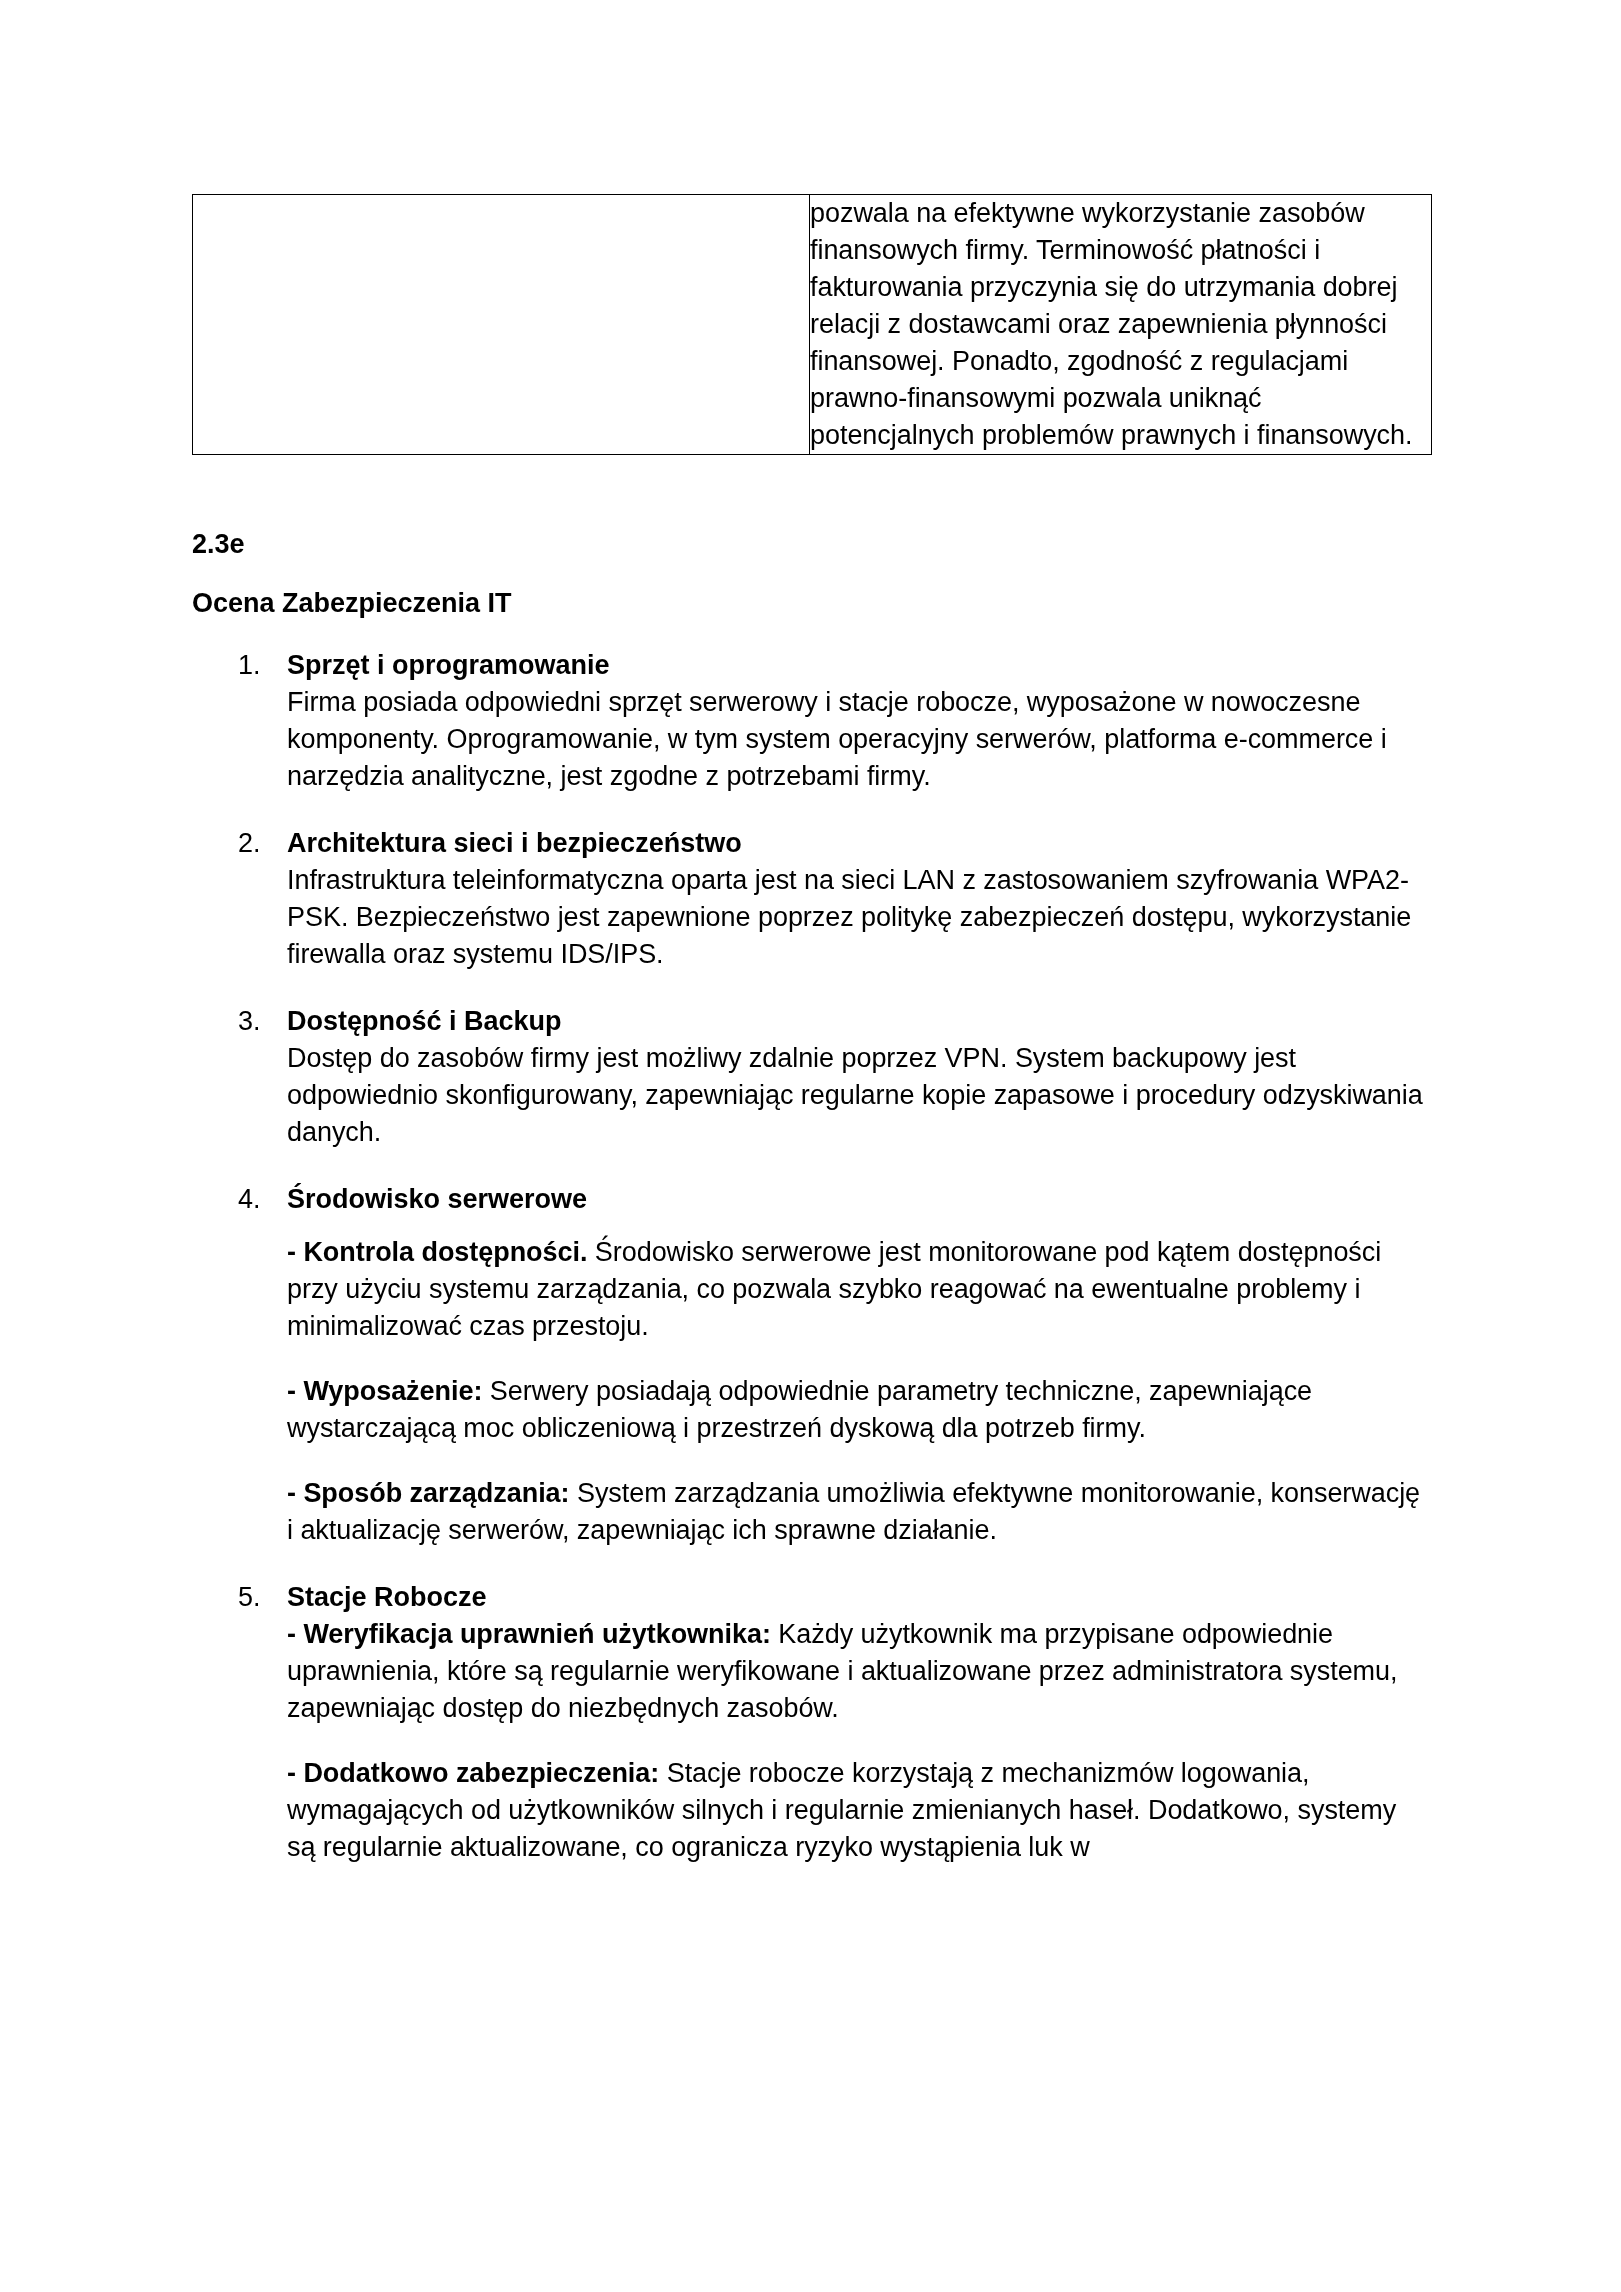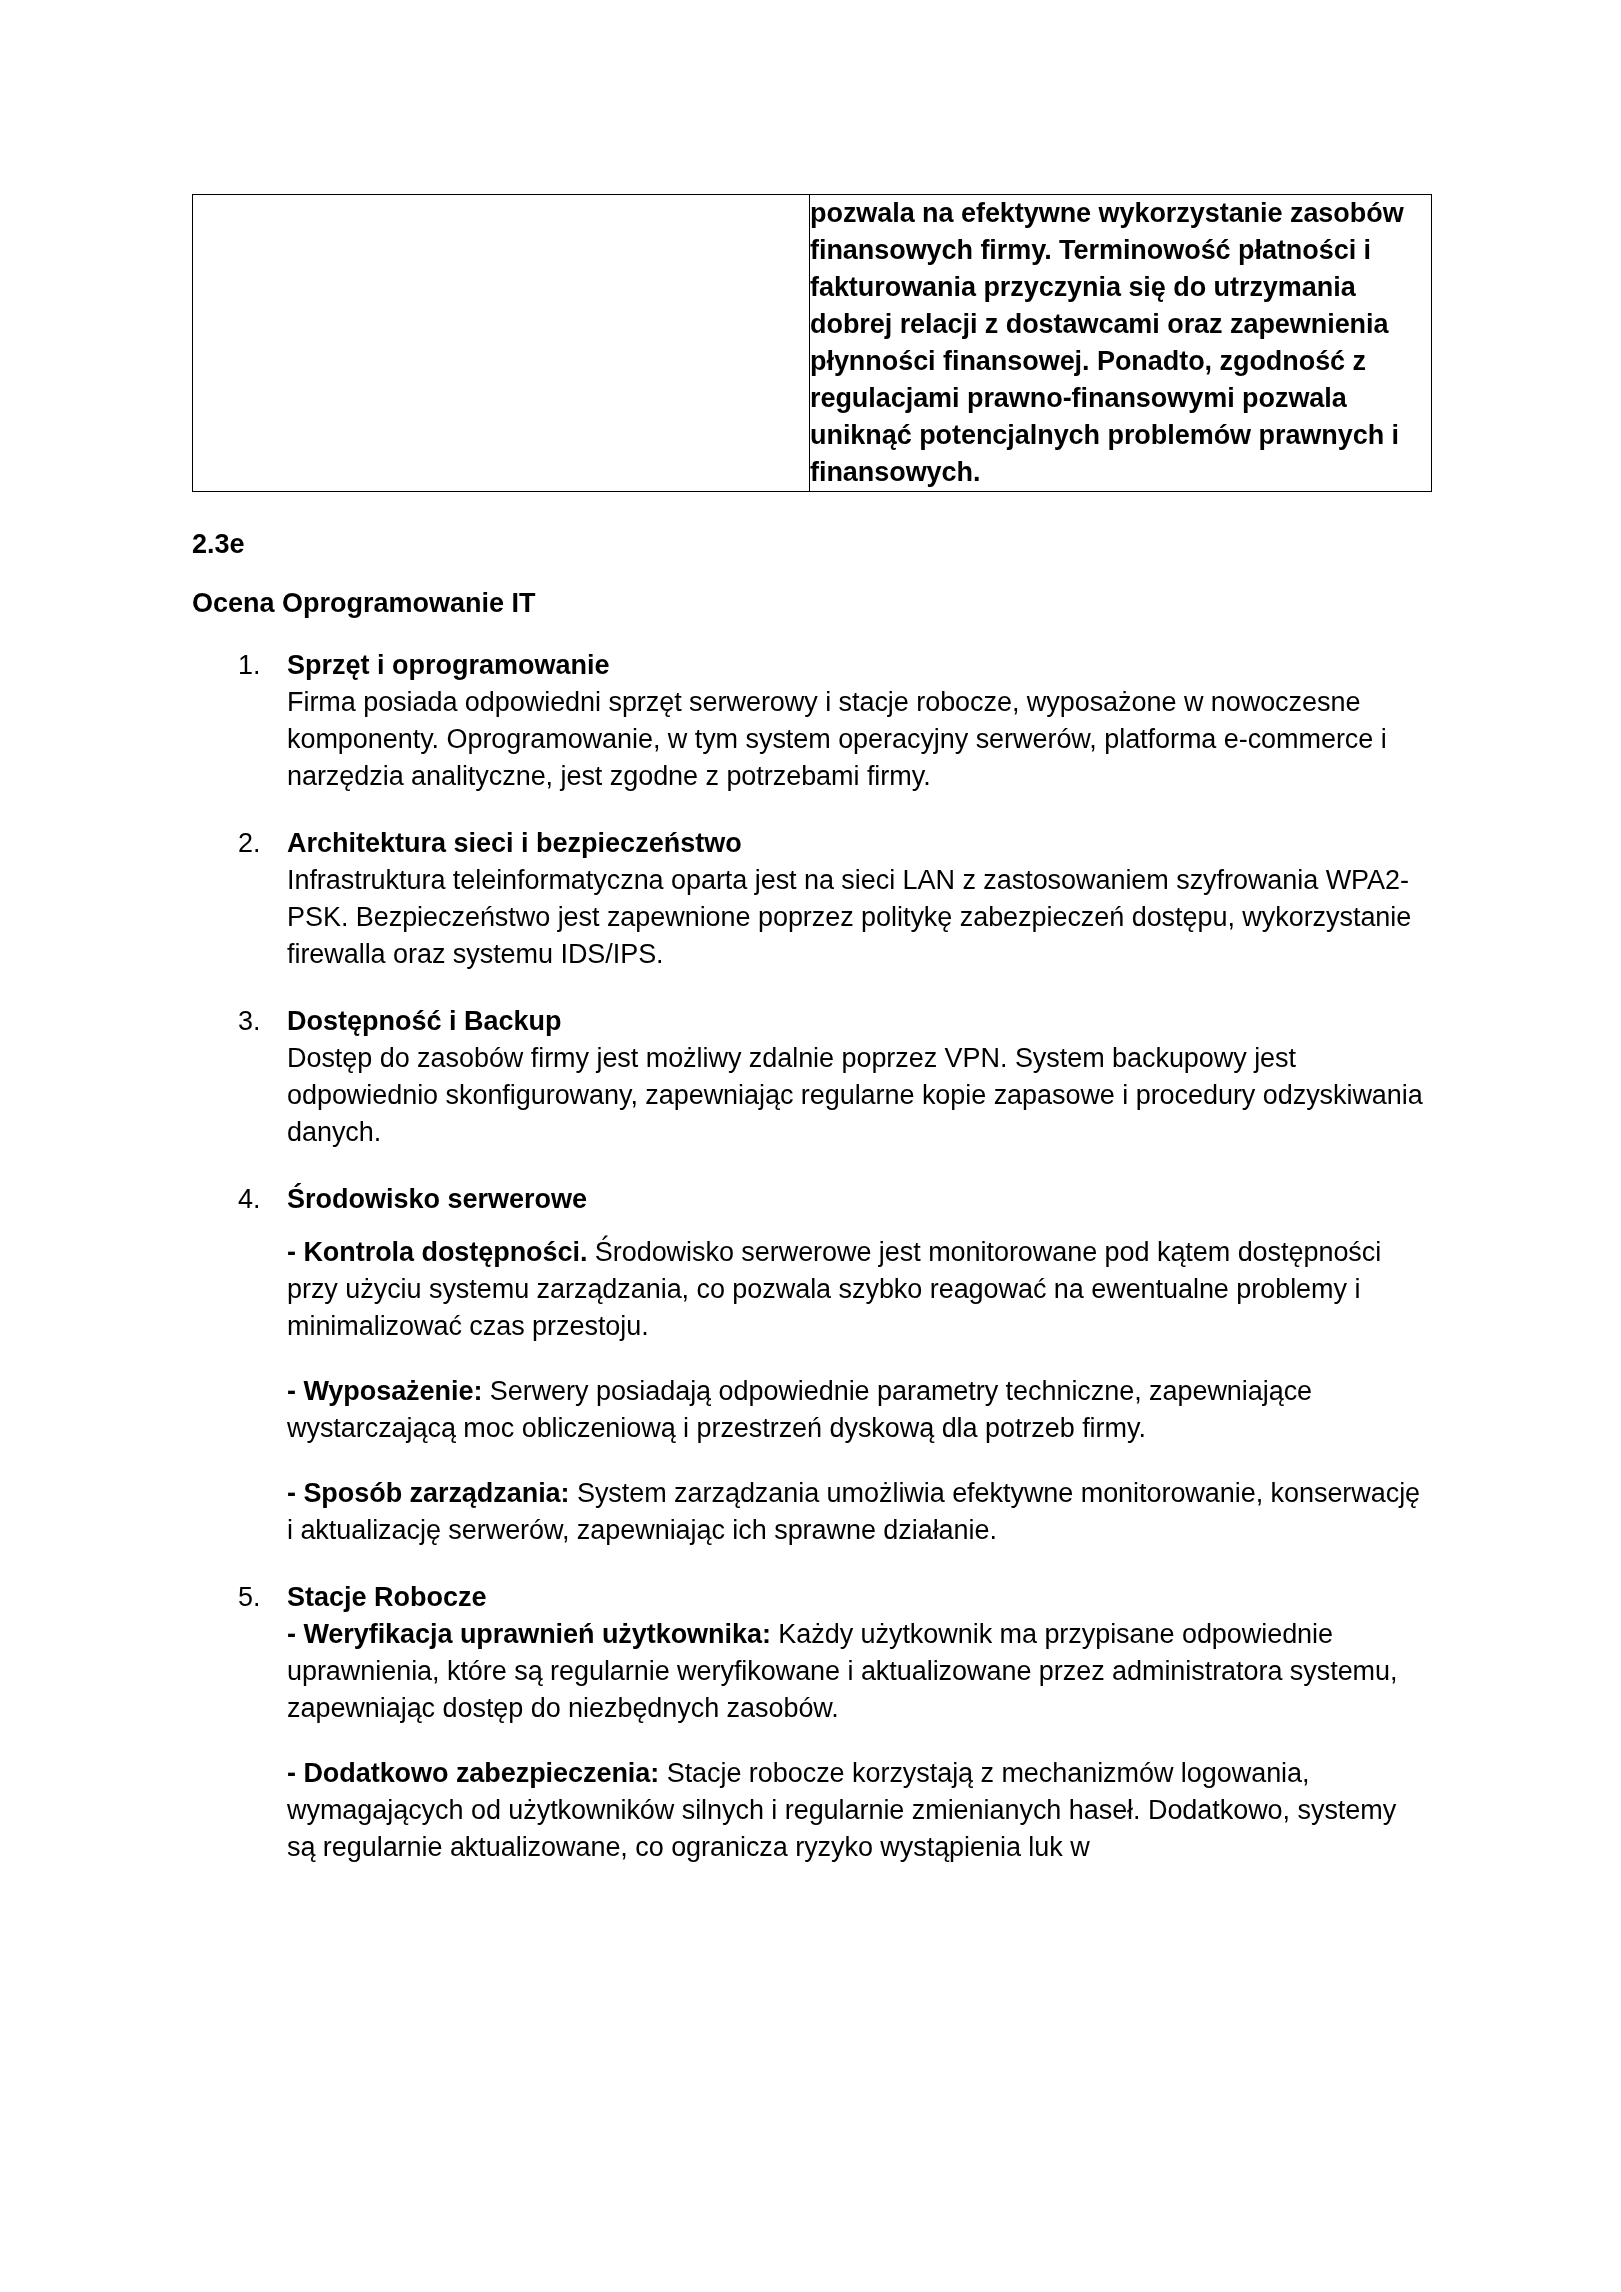--- a/index.html
+++ b/index.html
@@ -27,21 +27,20 @@
   }
   table.frag {
     border-collapse: collapse;
     width: 100%;
     table-layout: fixed;
   }
   table.frag td {
     border: 1.6px solid #000000;
     vertical-align: top;
     padding: 0;
-    font-weight: bold;
   }
   td.cell-left {
     width: 616px;
   }
   td.cell-right {
     width: 621px;
     padding: 8.8px 13.7px 11.8px 15.7px;
   }
   .cell-text {
     font-size: 27px;
@@ -120,21 +119,21 @@
         </td>
         <td class="cell-right">
           <div class="cell-text">pozwala na efektywne wykorzystanie zasobów finansowych firmy. Terminowość płatności i fakturowania przyczynia się do utrzymania dobrej relacji z dostawcami oraz zapewnienia płynności finansowej. Ponadto, zgodność z regulacjami prawno-finansowymi pozwala uniknąć potencjalnych problemów prawnych i finansowych.</div>
         </td>
       </tr>
     </tbody>
       </table>
   </div>
 
   <div class="h-block heading" id="sec-num">2.3e</div>
-  <div class="h-block heading" id="sec-title">Ocena Oprogramowanie IT</div>
+  <div class="h-block heading" id="sec-title">Ocena Zabezpieczenia IT</div>
 
   <ol class="main-list" id="main-list">
       <li>
         <span class="li-marker">1.</span>
         <span class="li-title">Sprzęt i oprogramowanie</span>
         <span class="li-body">Firma posiada odpowiedni sprzęt serwerowy i stacje robocze, wyposażone w nowoczesne komponenty. Oprogramowanie, w tym system operacyjny serwerów, platforma e-commerce i narzędzia analityczne, jest zgodne z potrzebami firmy.</span>
       </li>
       <li>
         <span class="li-marker">2.</span>
         <span class="li-title">Architektura sieci i bezpieczeństwo</span>

